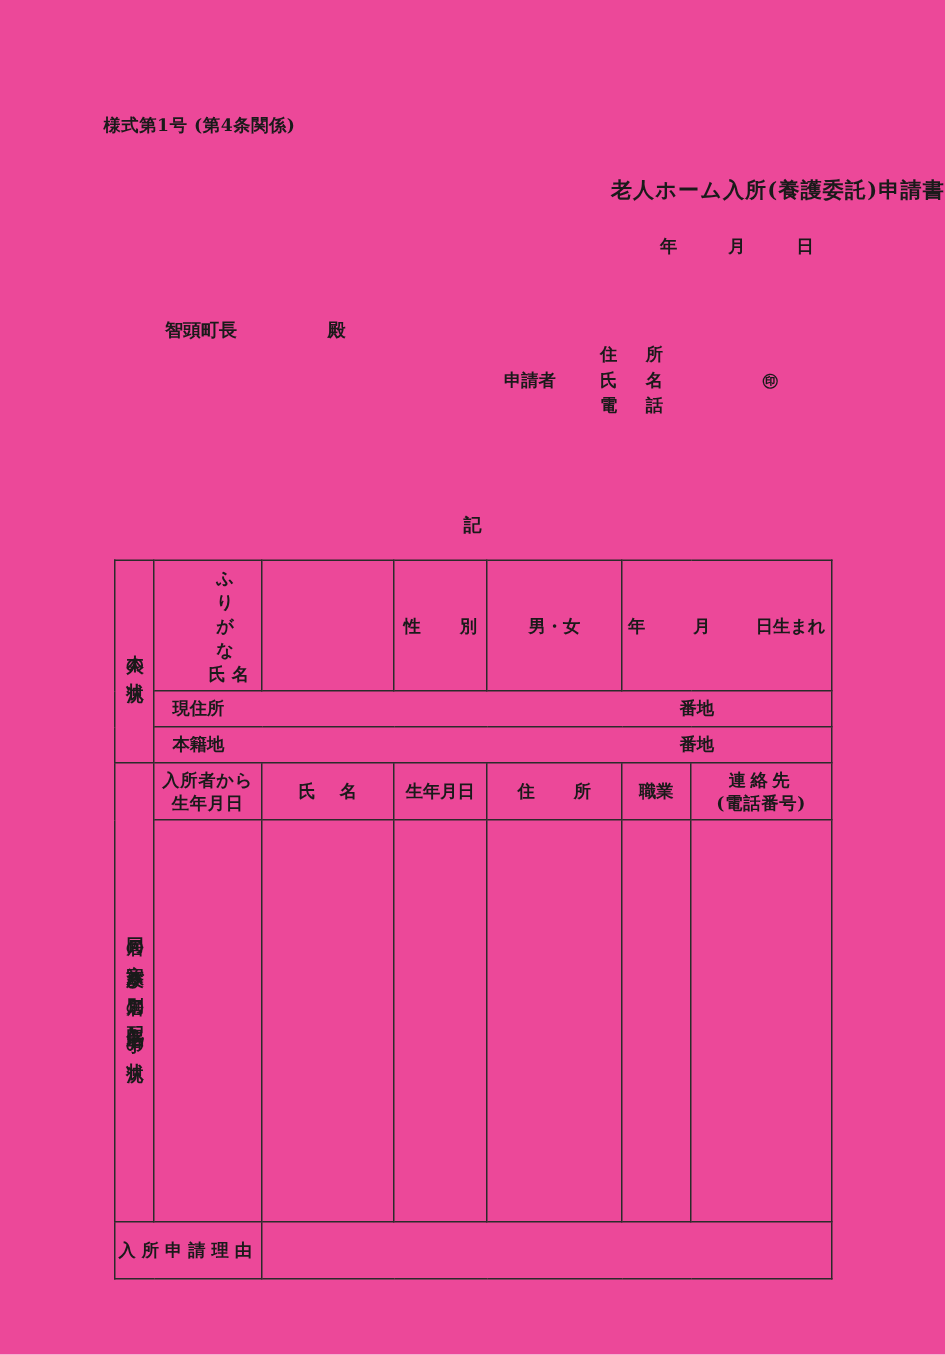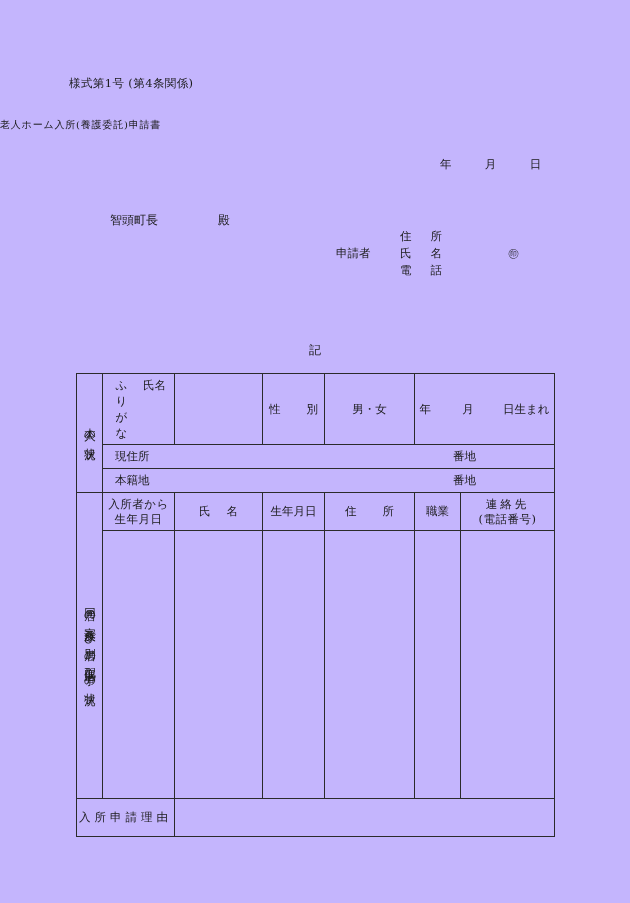--- a/index.html
+++ b/index.html
@@ -9,41 +9,42 @@
     background: #ffffff;
   }
   body {
     font-family: "DejaVu Serif", "Liberation Serif", serif;
     color: #1a1a1a;
   }
   .page {
     position: relative;
     width: 630px;
     height: 903px;
-    background: #c4b5fd;
+    background: #ec4899;
     overflow: hidden;
     box-sizing: border-box;
+    font-weight: bold;
   }
 
   
   .form-code {
     position: absolute;
     left: 69px;
     top: 76px;
     font-size: 11.5px;
     letter-spacing: 0.4px;
     white-space: nowrap;
   }
   .doc-title {
     position: absolute;
     left: 0;
     top: 118px;
     width: 630px;
-    text-align: left;
-    font-size: 10px;
+    text-align: right;
+    font-size: 14px;
     letter-spacing: 0.8px;
   }
   .date-line {
     position: absolute;
     left: 440px;
     top: 157px;
     font-size: 11.5px;
     white-space: nowrap;
   }
   .date-line span.unit { display: inline-block; }
@@ -140,24 +141,25 @@
     letter-spacing: 2px;
     white-space: nowrap;
     display: inline-block;
   }
 
   .cell-pad { padding: 4px 6px !important; }
 
   
   .stack {
     display: flex;
-    flex-direction: row;
+    flex-direction: column;
     justify-content: center;
     line-height: 16px;
     padding: 3px 5px;
+    margin-left: 28px;
   }
   .spread {
     display: flex;
     justify-content: space-between;
   }
   .spread-tight {
     display: flex;
     justify-content: space-between;
     padding: 0 3px;
   }

